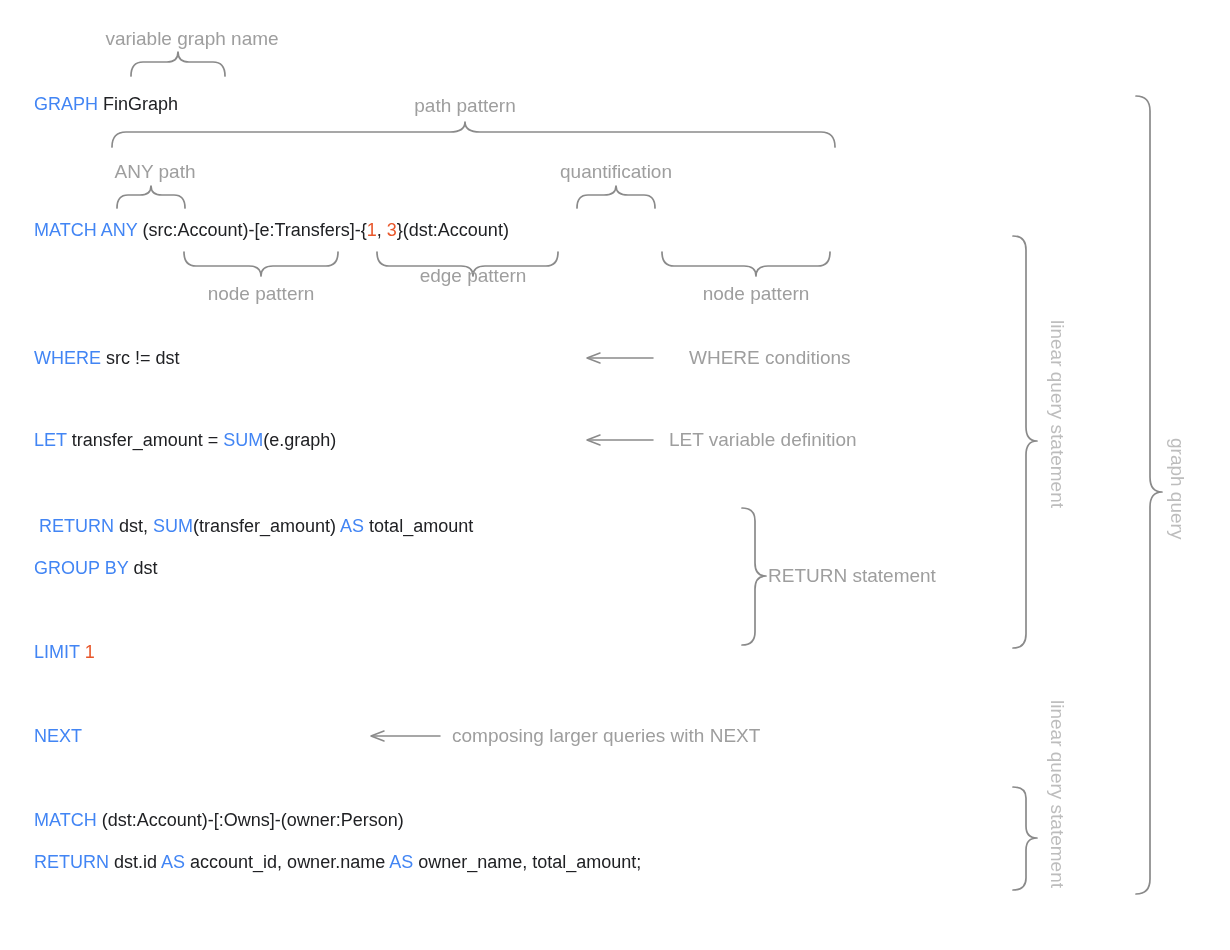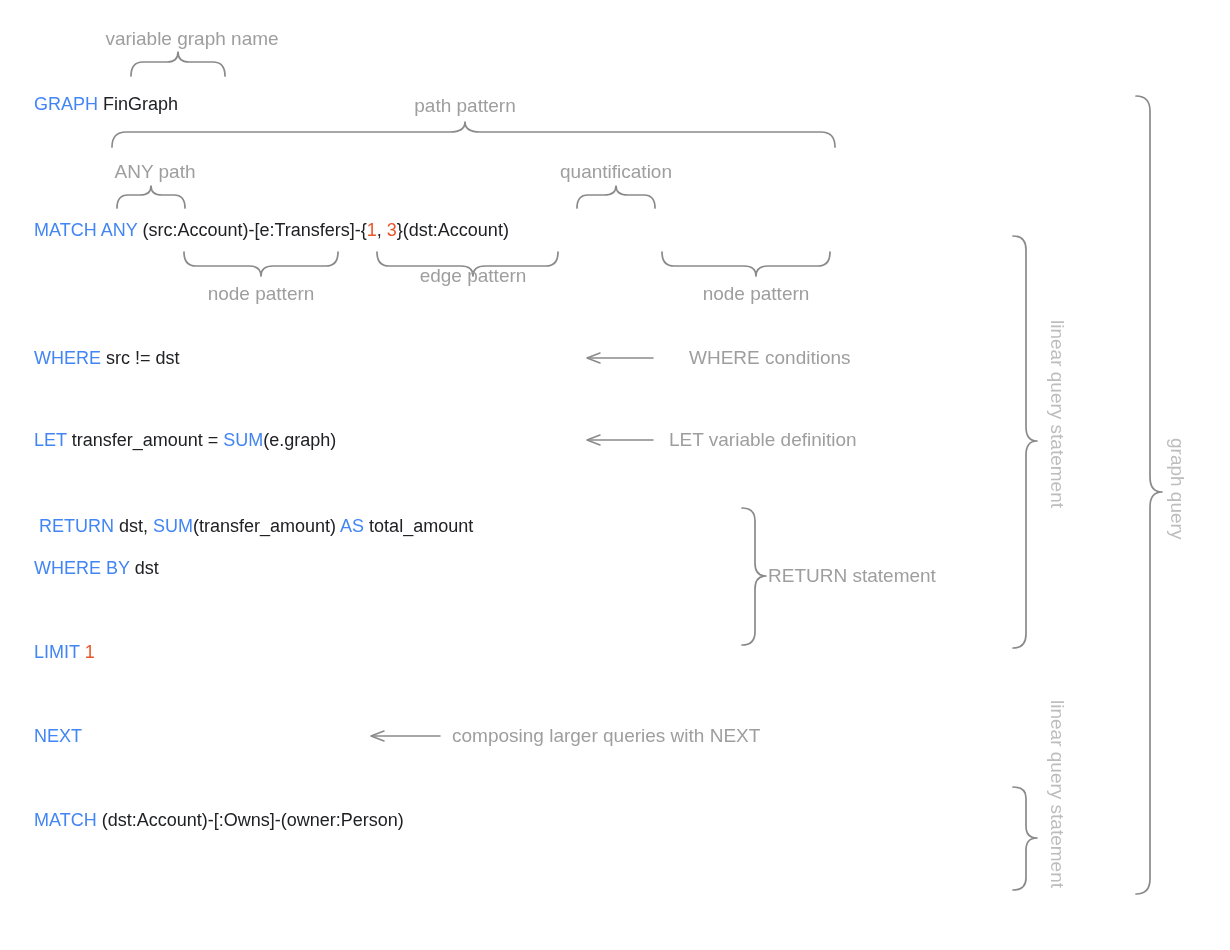--- a/index.html
+++ b/index.html
@@ -116,29 +116,30 @@
   <div class="code" style="left:34px; top:88px;"><span class="kw">GRAPH</span><span class="plain"> </span><span class="plain">FinGraph</span></div>
 
   <div class="code" style="left:34px; top:214px;"><span class="kw">MATCH</span><span class="plain"> </span><span class="kw">ANY</span><span class="plain"> </span><span class="plain">(src:Account)-[e:Transfers]-{</span><span class="num">1</span><span class="plain">, </span><span class="num">3</span><span class="plain">}(dst:Account)</span></div>
 
   <div class="code" style="left:34px; top:342px;"><span class="kw">WHERE</span><span class="plain"> src != dst</span></div>
 
   <div class="code" style="left:34px; top:424px;"><span class="kw">LET</span><span class="plain"> transfer_amount = </span><span class="kw">SUM</span><span class="plain">(e.graph)</span></div>
 
   <div class="code" style="left:20px; top:510px;margin-left:19px;"><span class="kw">RETURN</span><span class="plain"> dst, </span><span class="kw">SUM</span><span class="plain">(transfer_amount) </span><span class="kw">AS</span><span class="plain"> total_amount</span></div>
 
-  <div class="code" style="left:34px; top:552px;"><span class="kw">WHERE BY</span><span class="plain"> dst</span></div>
+  <div class="code" style="left:34px; top:552px;"><span class="kw">GROUP BY</span><span class="plain"> dst</span></div>
 
 
   <div class="code" style="left:34px; top:636px;"><span class="kw">LIMIT</span><span class="plain"> </span><span class="num">1</span></div>
 
   <div class="code" style="left:34px; top:720px;"><span class="kw">NEXT</span></div>
 
   <div class="code" style="left:34px; top:804px;"><span class="kw">MATCH</span><span class="plain"> (dst:Account)-[:Owns]-(owner:Person)</span></div>
 
+  <div class="code" style="left:34px; top:846px;"><span class="kw">RETURN</span><span class="plain"> dst.id </span><span class="kw">AS</span><span class="plain"> account_id, owner.name </span><span class="kw">AS</span><span class="plain"> owner_name, total_amount;</span></div>
 
   <div class="anno center" style="left:192px; top:28px;">variable graph name</div>
 
   <div class="anno center" style="left:465px; top:95px;">path pattern</div>
 
   <div class="anno center" style="left:155px; top:161px;">ANY path</div>
 
   <div class="anno center" style="left:616px; top:161px;">quantification</div>
 
   <div class="anno center" style="left:261px; top:283px;">node pattern</div>

